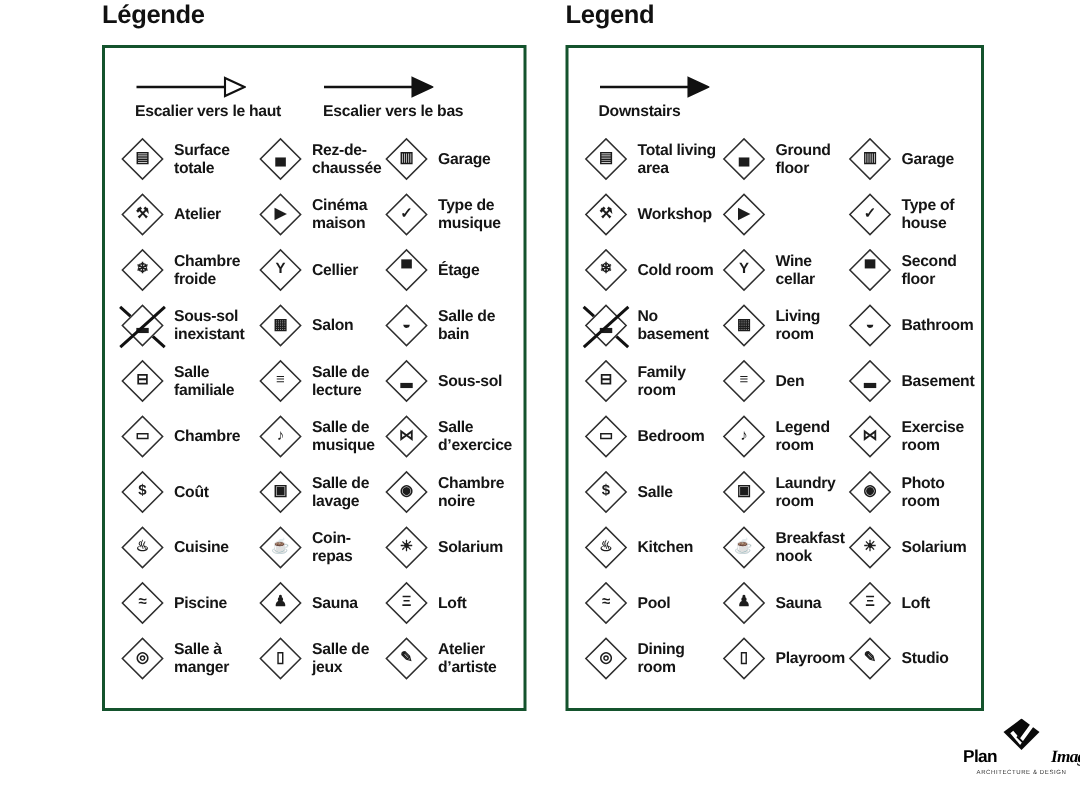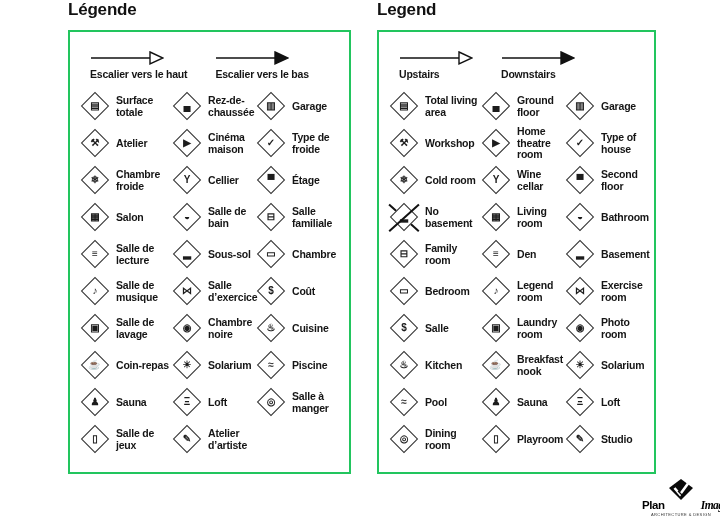--- a/index.html
+++ b/index.html
@@ -7,21 +7,21 @@
     width:720px;height:523px;position:relative;background:#ffffff;
     font-family:"Liberation Sans", sans-serif;color:#1a1a1a;overflow:hidden;
   }
   .panel-title{
     position:absolute;top:0px;font-size:17px;font-weight:700;letter-spacing:-0.2px;color:#111;
   }
   #title-fr{left:68px;text-align:center;}
   #title-en{left:377px;}
   .legend-box{
     position:absolute;top:30px;height:444px;background:#fff;
-    border:2px solid #22c55e;box-sizing:border-box;
+    border:2px solid #14532d;box-sizing:border-box;
   }
   #box-fr{left:68px;width:283px;}
   #box-en{left:377px;width:279px;}
   .arrows-row{
     position:absolute;left:20px;top:18px;display:flex;gap:28px;
   }
   .arrow-group{display:flex;flex-direction:column;}
   .arrow-label{
     font-size:10.5px;font-weight:700;white-space:nowrap;margin-top:2px;color:#151515;
     letter-spacing:-0.2px;
@@ -126,21 +126,21 @@
           </div>
         </div>
         <div class="cell-label">Cinéma maison</div>
       </div>
       <div class="cell">
         <div class="dwrap">
           <div class="diamond">
             <span class="glyph">✓</span>
           </div>
         </div>
-        <div class="cell-label">Type de froide</div>
+        <div class="cell-label">Type de musique</div>
       </div>
       <div class="cell">
         <div class="dwrap">
           <div class="diamond">
             <span class="glyph">❄</span>
           </div>
         </div>
         <div class="cell-label">Chambre froide</div>
       </div>
       <div class="cell">
@@ -151,20 +151,28 @@
         </div>
         <div class="cell-label">Cellier</div>
       </div>
       <div class="cell">
         <div class="dwrap">
           <div class="diamond">
             <span class="glyph">▀</span>
           </div>
         </div>
         <div class="cell-label">Étage</div>
+      </div>
+      <div class="cell">
+        <div class="dwrap crossed">
+          <div class="diamond">
+            <span class="glyph">▂</span>
+          </div>
+        </div>
+        <div class="cell-label">Sous-sol inexistant</div>
       </div>
       <div class="cell">
         <div class="dwrap">
           <div class="diamond">
             <span class="glyph">▦</span>
           </div>
         </div>
         <div class="cell-label">Salon</div>
       </div>
       <div class="cell">
@@ -320,27 +328,20 @@
         <div class="cell-label">Atelier d’artiste</div>
       </div>
     </div>
 </section>
 
 <section id="box-en" class="legend-box">
   <div class="arrows-row">
       <div class="arrow-group">
         <svg width="74" height="16" viewBox="0 0 74 16">
           <line x1="1" y1="8" x2="60" y2="8" stroke="#111" stroke-width="1.6"></line>
-          <polygon points="60,2 73,8 60,14" fill="#fff" stroke="#111" stroke-width="1.4"></polygon>
-        </svg>
-        <div class="arrow-label">Upstairs</div>
-      </div>
-      <div class="arrow-group">
-        <svg width="74" height="16" viewBox="0 0 74 16">
-          <line x1="1" y1="8" x2="60" y2="8" stroke="#111" stroke-width="1.6"></line>
           <polygon points="60,2 73,8 60,14" fill="#111" stroke="#111" stroke-width="1.4"></polygon>
         </svg>
         <div class="arrow-label">Downstairs</div>
       </div>
     </div>
   <div class="legend-grid">
       <div class="cell">
         <div class="dwrap">
           <div class="diamond">
             <span class="glyph">▤</span>
@@ -371,21 +372,20 @@
           </div>
         </div>
         <div class="cell-label">Workshop</div>
       </div>
       <div class="cell">
         <div class="dwrap">
           <div class="diamond">
             <span class="glyph">▶</span>
           </div>
         </div>
-        <div class="cell-label">Home theatre room</div>
       </div>
       <div class="cell">
         <div class="dwrap">
           <div class="diamond">
             <span class="glyph">✓</span>
           </div>
         </div>
         <div class="cell-label">Type of house</div>
       </div>
       <div class="cell">

